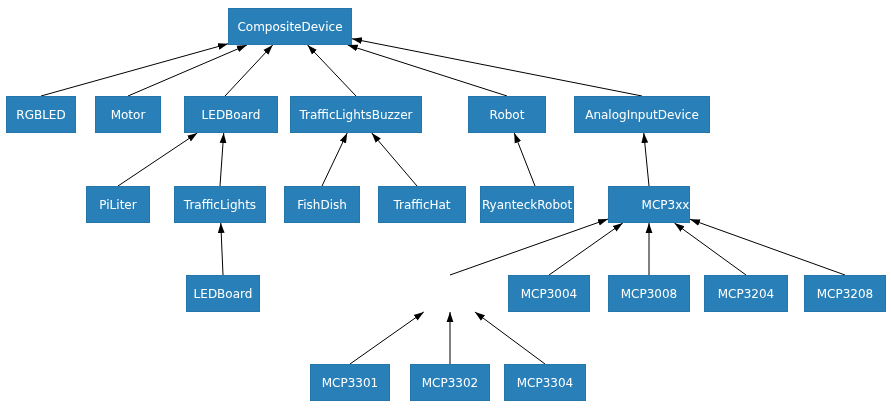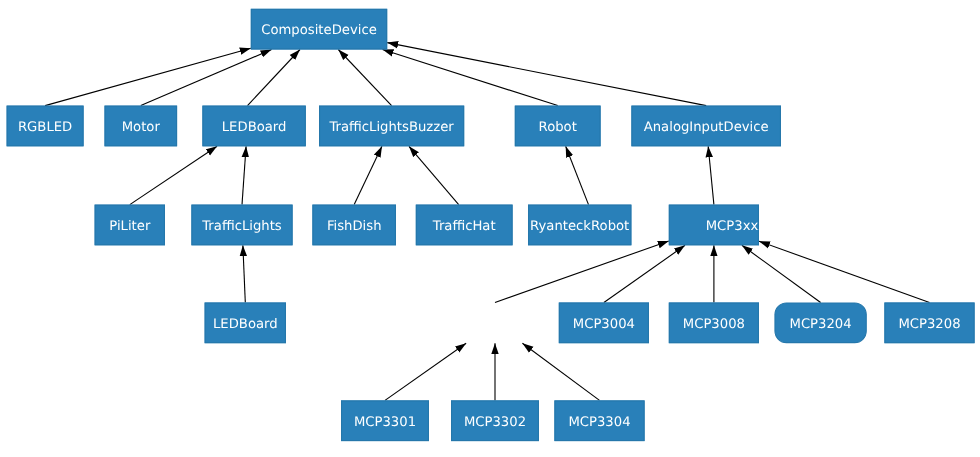--- a/index.html
+++ b/index.html
@@ -81,20 +81,20 @@
   <div class="node" style="left: 86px; top: 186px; width: 64px; background: rgb(41, 128, 185); border-color: rgb(37, 119, 171); color: rgb(255, 255, 255);">PiLiter</div>
   <div class="node" style="left: 174px; top: 186px; width: 92px; background: rgb(41, 128, 185); border-color: rgb(37, 119, 171); color: rgb(255, 255, 255);">TrafficLights</div>
   <div class="node" style="left: 284px; top: 186px; width: 76px; background: rgb(41, 128, 185); border-color: rgb(37, 119, 171); color: rgb(255, 255, 255);">FishDish</div>
   <div class="node" style="left: 378px; top: 186px; width: 88px; background: rgb(41, 128, 185); border-color: rgb(37, 119, 171); color: rgb(255, 255, 255);">TrafficHat</div>
   <div class="node" style="left: 480px; top: 186px; width: 94px; background: rgb(41, 128, 185); border-color: rgb(37, 119, 171); color: rgb(255, 255, 255);">RyanteckRobot</div>
   <div class="node" style="left: 608px; top: 186px; width: 82px; background: rgb(41, 128, 185); border-color: rgb(37, 119, 171); color: rgb(255, 255, 255); padding-left: 40px;">MCP3xxx</div>
 
   <div class="node" style="left: 186px; top: 275px; width: 74px; background: rgb(41, 128, 185); border-color: rgb(37, 119, 171); color: rgb(255, 255, 255);">LEDBoard</div>
   <div class="node" style="left: 508px; top: 275px; width: 82px; background: rgb(41, 128, 185); border-color: rgb(37, 119, 171); color: rgb(255, 255, 255);">MCP3004</div>
   <div class="node" style="left: 608px; top: 275px; width: 82px; background: rgb(41, 128, 185); border-color: rgb(37, 119, 171); color: rgb(255, 255, 255);">MCP3008</div>
-  <div class="node" style="left: 704px; top: 275px; width: 84px; background: rgb(41, 128, 185); border-color: rgb(37, 119, 171); color: rgb(255, 255, 255); border-radius: 11px;">MCP3204</div>
+  <div class="node" style="left: 704px; top: 275px; width: 84px; background: rgb(41, 128, 185); border-color: rgb(37, 119, 171); color: rgb(255, 255, 255);">MCP3204</div>
   <div class="node" style="left: 804px; top: 275px; width: 82px; background: rgb(41, 128, 185); border-color: rgb(37, 119, 171); color: rgb(255, 255, 255);">MCP3208</div>
 
   <div class="node" style="left: 310px; top: 364px; width: 80px; background: rgb(41, 128, 185); border-color: rgb(37, 119, 171); color: rgb(255, 255, 255);">MCP3301</div>
   <div class="node" style="left: 410px; top: 364px; width: 80px; background: rgb(41, 128, 185); border-color: rgb(37, 119, 171); color: rgb(255, 255, 255);">MCP3302</div>
   <div class="node" style="left: 504px; top: 364px; width: 82px; background: rgb(41, 128, 185); border-color: rgb(37, 119, 171); color: rgb(255, 255, 255);">MCP3304</div>
 
 </div>
 
 </body></html>

